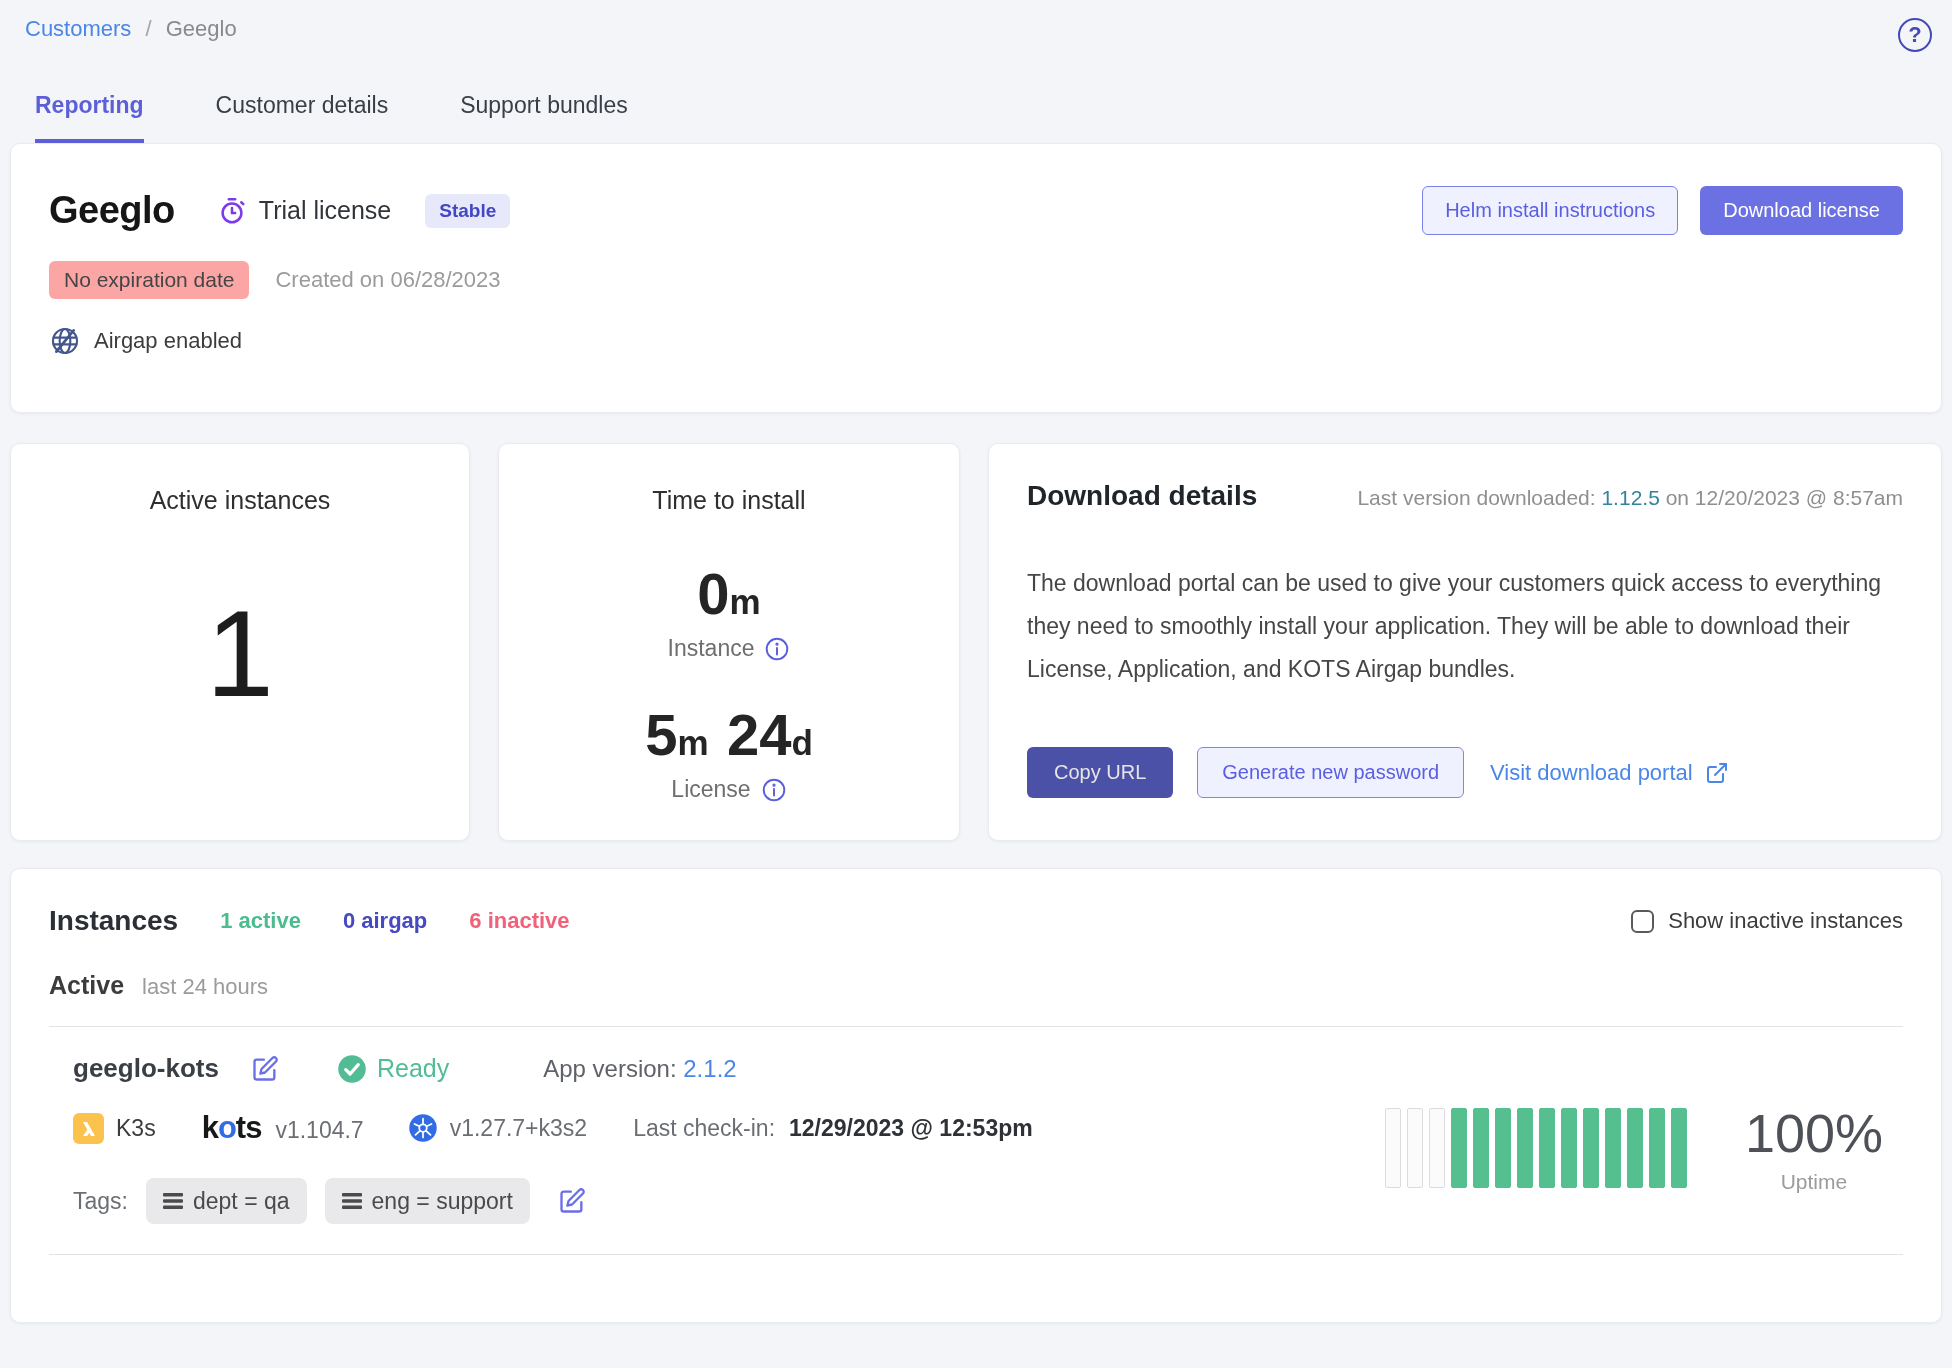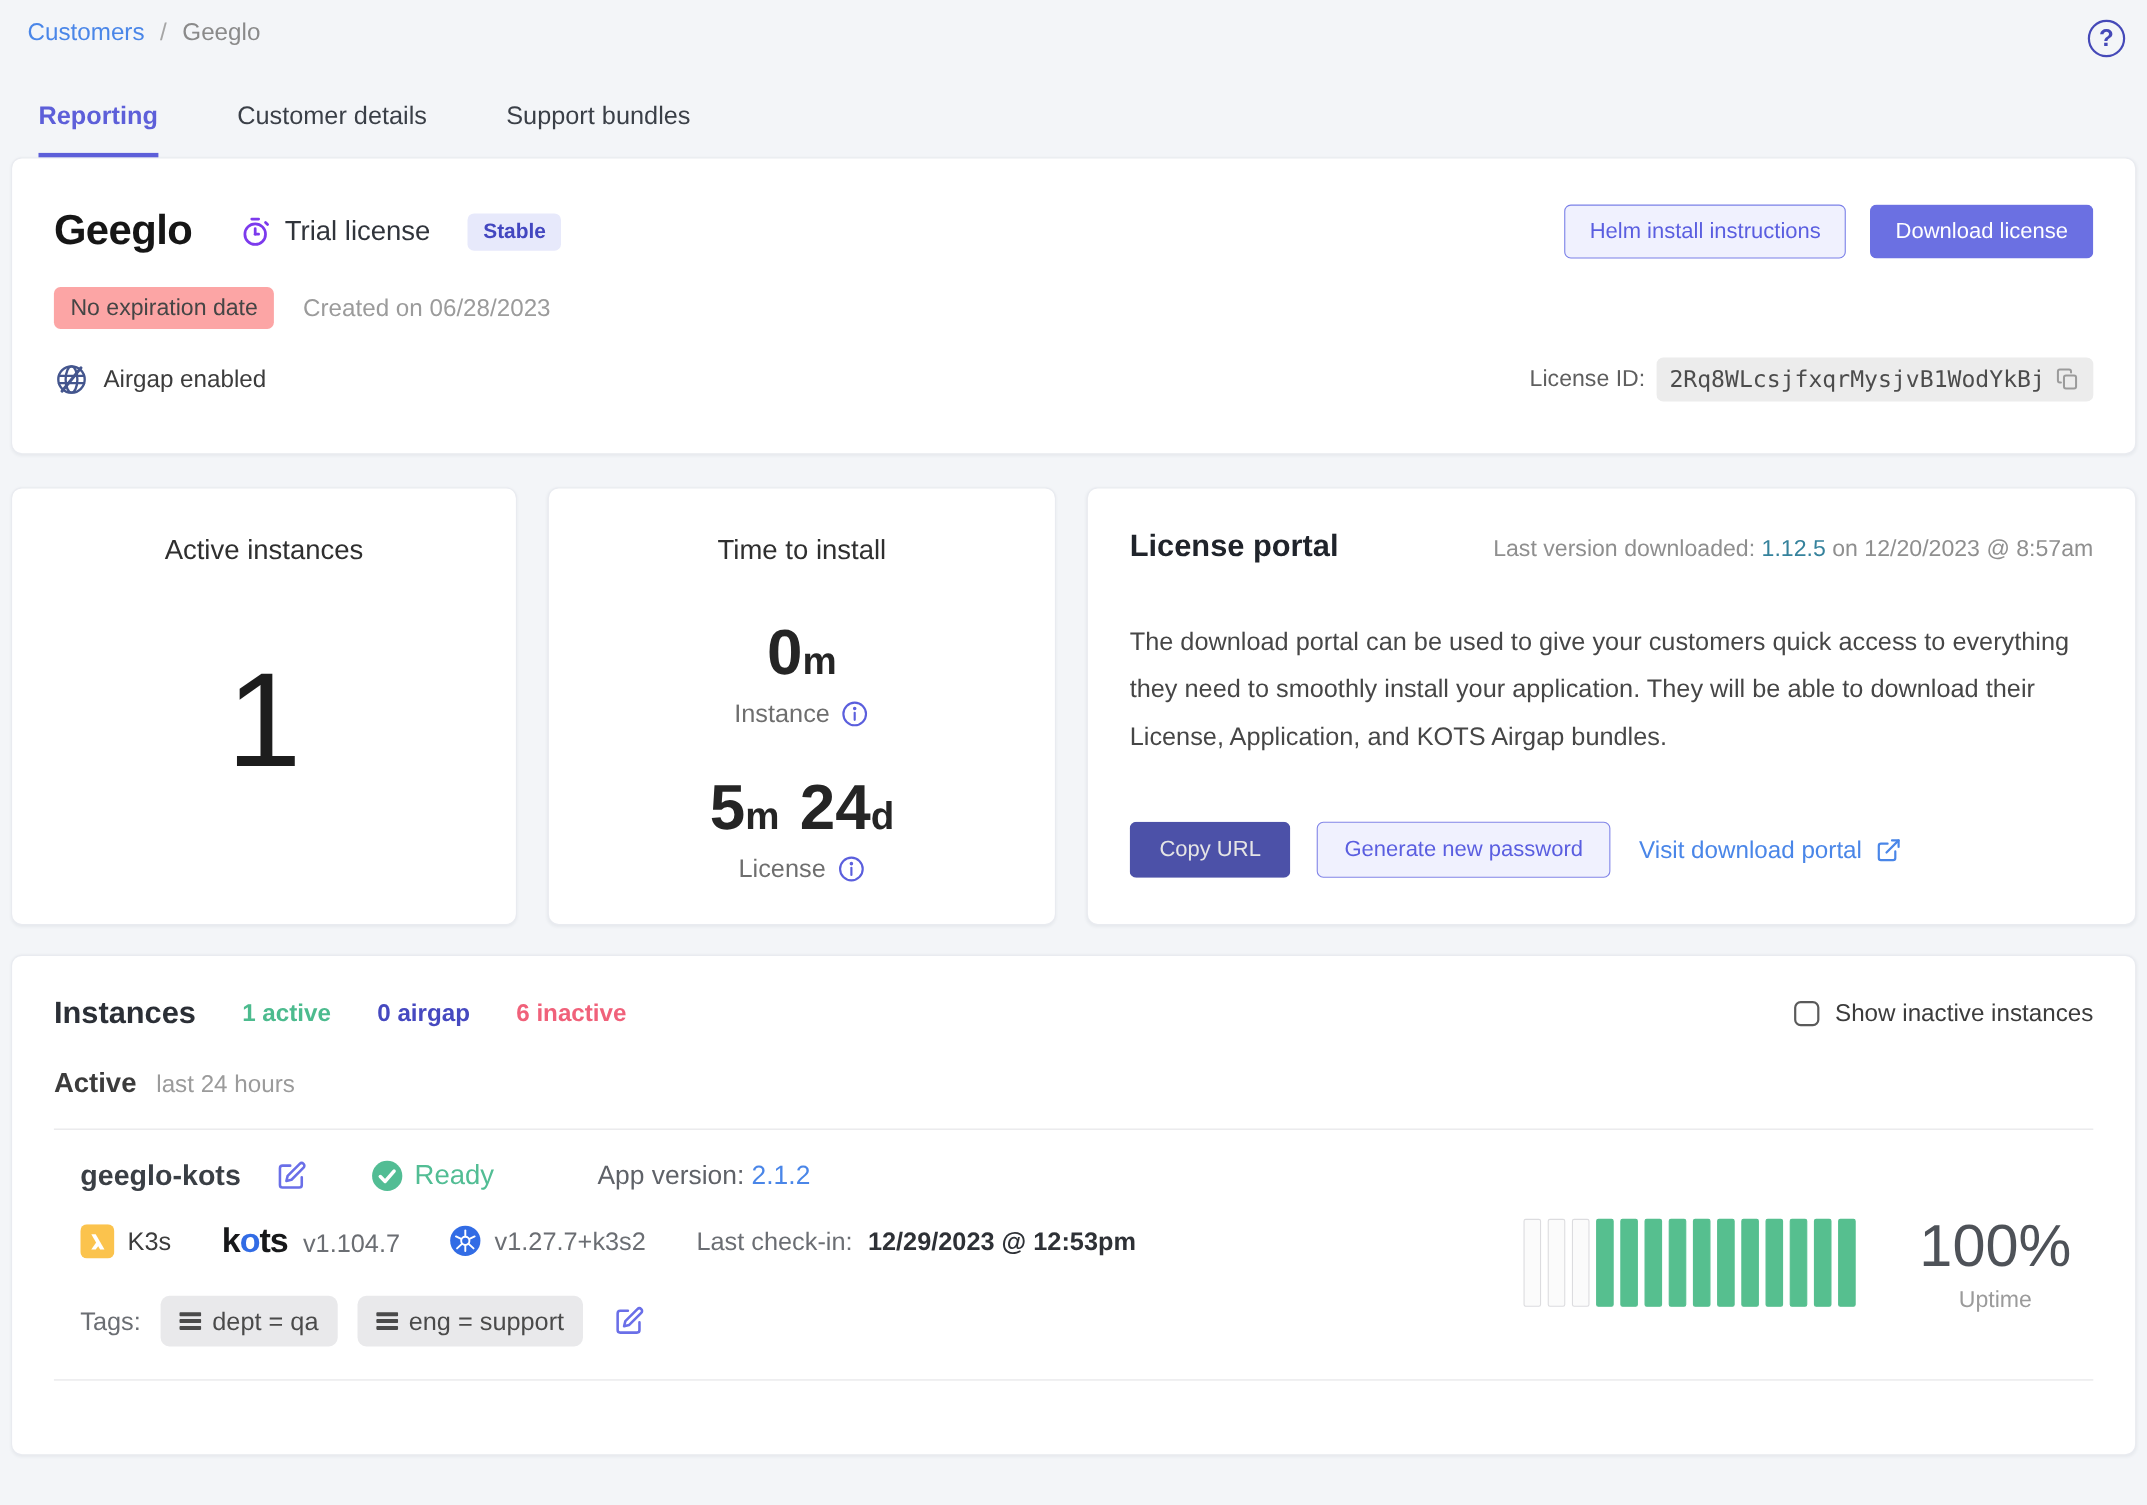--- a/index.html
+++ b/index.html
@@ -175,32 +175,20 @@
         <svg width="32" height="32" viewBox="0 0 24 24" fill="none" stroke="#44568e" stroke-width="1.6" stroke-linecap="round">
           <circle cx="12" cy="12" r="9"></circle>
           <ellipse cx="12" cy="12" rx="4" ry="9"></ellipse>
           <line x1="3.5" y1="9.5" x2="20.5" y2="9.5"></line>
             <line x1="3.5" y1="14.5" x2="20.5" y2="14.5"></line>
           <line x1="18.5" y1="4" x2="5.5" y2="20" stroke-width="2"></line>
         </svg>
       </span>
       <span>Airgap enabled</span>
     </div>
-    <div class="license-id-wrap">
-      <span class="license-id-label">License ID:</span>
-      <span class="license-chip">
-        <span>2Rq8WLcsjfxqrMysjvB1WodYkBj</span>
-        <span class="icon-btn" style="margin-left:0;">
-          <svg width="22" height="22" viewBox="0 0 24 24" fill="none" stroke="#9b9b9b" stroke-width="2" stroke-linecap="round">
-            <rect x="8" y="8" width="12" height="13" rx="2"></rect>
-            <path d="M5 15H4a2 2 0 0 1-2-2V4a2 2 0 0 1 2-2h9a2 2 0 0 1 2 2v1"></path>
-          </svg>
-        </span>
-      </span>
-    </div>
   </div>
 </div>
 
 <div class="stats-row">
 
   <div class="card stat-card c1">
     <div class="stat-title">Active instances</div>
     <div class="big-one">1</div>
   </div>
 
@@ -230,21 +218,21 @@
           <circle cx="12" cy="12" r="9.5"></circle>
             <line x1="12" y1="11" x2="12" y2="17"></line>
             <circle cx="12" cy="7.5" r="0.6" fill="#5b5fdd"></circle>
         </svg>
       </span>
     </div>
   </div>
 
   <div class="card portal-card">
     <div class="portal-head">
-      <div class="portal-title">License portal</div>
+      <div class="portal-title">Download details</div>
       <div class="portal-last">
         <span>Last version downloaded:</span>
         <span class="ver">1.12.5</span>
         <span>on 12/20/2023 @ 8:57am</span>
       </div>
     </div>
     <p class="portal-desc">The download portal can be used to give your customers quick access to everything they need to smoothly install your application. They will be able to download their License, Application, and KOTS Airgap bundles.</p>
     <div class="portal-actions">
       <button class="btn btn-copy">Copy URL</button>
       <button class="btn btn-generate">Generate new password</button>

